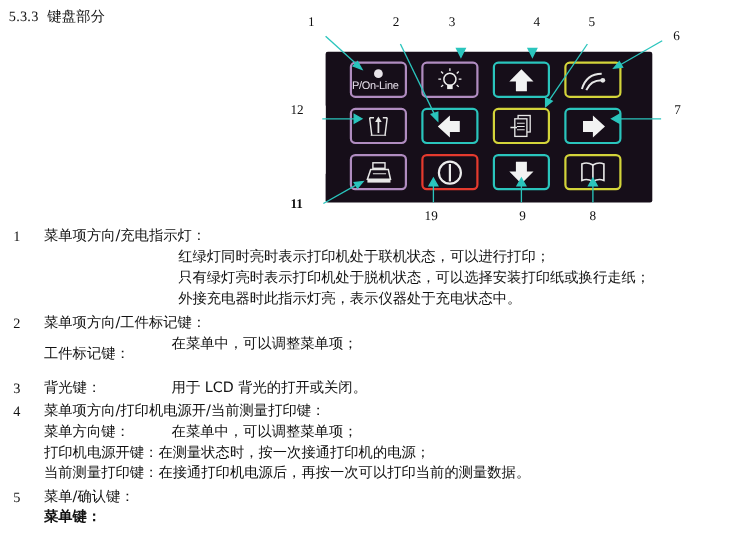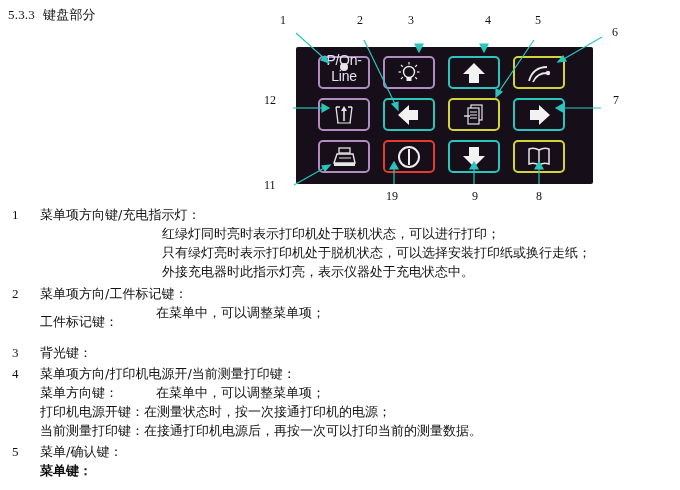--- a/index.html
+++ b/index.html
@@ -10,22 +10,22 @@
   .panel { position:absolute; left:296px; top:47px; width:297px; height:137px;
            background:#160e19; border-radius:2px; }
   .panel-notch { position:absolute; left:290px; top:96px; width:6px; height:62px; background:#fff; }
   .key { position:absolute; width:52px; height:33px; border:2px solid; border-radius:5px;
          box-sizing:border-box; display:flex; align-items:center; justify-content:center; }
   .k-purple { border-color:#b08cc0; }
   .k-teal { border-color:#2ac5bd; }
   .k-yellow { border-color:#d3d43a; }
   .k-red { border-color:#e53a2e; }
   .key svg { display:block; }
-  .led-label { font-family:"Liberation Sans", sans-serif; font-size:14px; color:#e8e0ec;
-               position:absolute; bottom:3px; width:100%; text-align:center; letter-spacing:-0.3px; }
+  .led-label { font-family:"Liberation Sans", sans-serif; font-size:10px; color:#e8e0ec;
+               position:absolute; bottom:3px; width:100%; text-align:left; letter-spacing:-0.3px; }
   .led-dot { position:absolute; top:5px; left:50%; margin-left:-4px; width:8px; height:8px;
              border-radius:50%; background:#e8e4ea; }
   .callout { position:absolute; font-family:"Liberation Serif", serif; font-size:12px; color:#111; }
   svg.leaders { position:absolute; left:0; top:0; pointer-events:none; }
   .text { position:absolute; left:0; top:205px; width:680px; font-size:13px; }
   .line { position:absolute; white-space:nowrap; height:19px; line-height:19px; }
   .lnum { font-family:"Liberation Serif", serif; position:absolute; }
 </style>
 </head>
 <body>
@@ -167,48 +167,49 @@
   <span class="callout" style="left:280px;top:13px;">1</span>
   <span class="callout" style="left:357px;top:13px;">2</span>
   <span class="callout" style="left:408px;top:13px;">3</span>
   <span class="callout" style="left:485px;top:13px;">4</span>
   <span class="callout" style="left:535px;top:13px;">5</span>
   <span class="callout" style="left:612px;top:25px;">6</span>
   <span class="callout" style="left:613px;top:93px;">7</span>
   <span class="callout" style="left:536px;top:189px;">8</span>
   <span class="callout" style="left:472px;top:189px;">9</span>
   <span class="callout" style="left:386px;top:189px;">19</span>
-  <span class="callout" style="left:264px;top:178px;">11</span>
+  <span class="callout" style="left:264px;top:178px;font-weight:bold;">11</span>
   <span class="callout" style="left:264px;top:93px;">12</span>
 </div>
 
 <div class="text">
 
   <div class="line" style="top:0px;">
     <span class="lnum" style="left:12px;">1</span>
-    <span style="position:absolute;left:40px;">菜单项方向键/充电指示灯：</span>
+    <span style="position:absolute;left:40px;">菜单项方向/充电指示灯：</span>
   </div>
   <div class="line" style="top:19px;left:162px;">红绿灯同时亮时表示打印机处于联机状态，可以进行打印；</div>
   <div class="line" style="top:38px;left:162px;">只有绿灯亮时表示打印机处于脱机状态，可以选择安装打印纸或换行走纸；</div>
   <div class="line" style="top:57px;left:162px;">外接充电器时此指示灯亮，表示仪器处于充电状态中。</div>
 
   <div class="line" style="top:79px;">
     <span class="lnum" style="left:12px;">2</span>
     <span style="position:absolute;left:40px;">菜单项方向/工件标记键：</span>
   </div>
   <div class="line" style="top:98px;left:40px;width:600px;">
     <span style="position:absolute;left:116px;">在菜单中，可以调整菜单项；</span>
   </div>
   <div class="line" style="top:107px;left:40px;width:600px;">
     <span>工件标记键：</span>
   </div>
 
   <div class="line" style="top:138px;width:600px;">
     <span class="lnum" style="left:12px;">3</span>
     <span style="position:absolute;left:40px;">背光键：</span>
+    <span style="position:absolute;left:156px;">用于 LCD 背光的打开或关闭。</span>
   </div>
 
   <div class="line" style="top:159px;">
     <span class="lnum" style="left:12px;">4</span>
     <span style="position:absolute;left:40px;">菜单项方向/打印机电源开/当前测量打印键：</span>
   </div>
   <div class="line" style="top:178px;left:40px;width:620px;">
     <span>菜单方向键：</span>
     <span style="position:absolute;left:116px;">在菜单中，可以调整菜单项；</span>
   </div>

